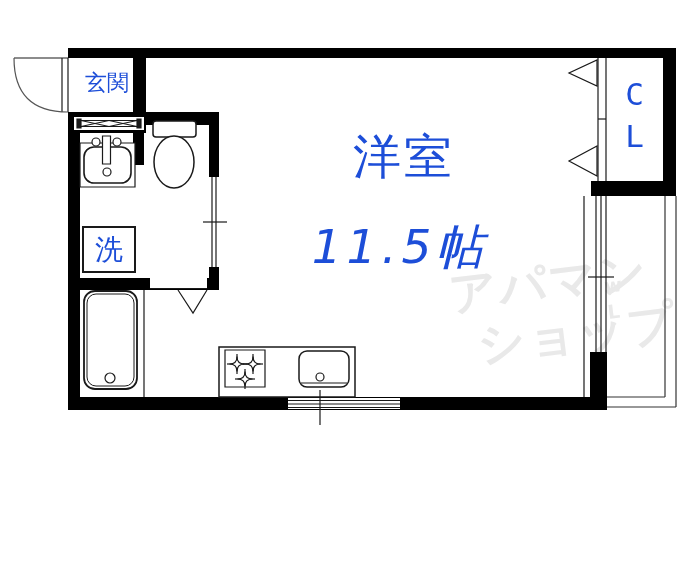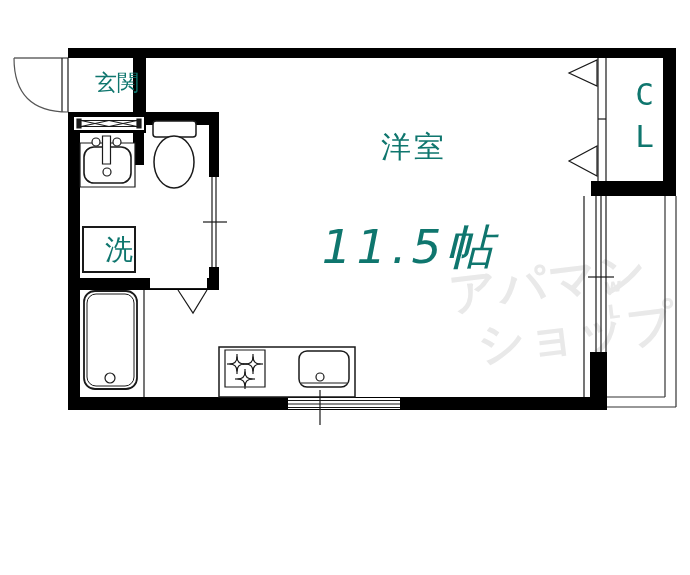--- a/index.html
+++ b/index.html
@@ -1,24 +1,24 @@
 <!DOCTYPE html>
 <html><head>
 <meta charset="utf-8">
 <style>
   html,body{margin:0;padding:0;background:#ffffff;}
   .canvas{
     position:relative;width:690px;height:575px;background:#ffffff;overflow:hidden;
     font-family:"DejaVu Sans",sans-serif;color:#000;
   }
   .layer{position:absolute;left:0;top:0;}
-  .label{position:absolute;color:#0f766e;line-height:1.05;margin-left:10px;}
+  .label{position:absolute;color:#1d4ed8;line-height:1.05;}
   .lbl-entrance{left:81px;top:71px;width:52px;text-align:center;font-size:22px;}
   .lbl-laundry{left:83px;top:235px;width:52px;text-align:center;font-size:28px;}
-  .lbl-room{left:304px;top:131px;width:200px;text-align:center;font-size:30px;letter-spacing:3px;}
+  .lbl-room{left:304px;top:131px;width:200px;text-align:center;font-size:48px;letter-spacing:3px;}
   .lbl-size{left:250px;top:222px;width:300px;text-align:center;font-size:47px;letter-spacing:5px;font-style:italic;}
   .lbl-closet{
     left:618px;top:76px;writing-mode:vertical-rl;text-orientation:upright;
     font-family:"DejaVu Sans Mono",monospace;font-size:31px;letter-spacing:6px;
   }
   .watermark{
     position:absolute;left:446px;top:268px;transform:rotate(-7deg);transform-origin:left top;
     font-size:47px;font-weight:bold;color:#e9e9e9;line-height:54px;letter-spacing:2px;
     white-space:nowrap;
   }

